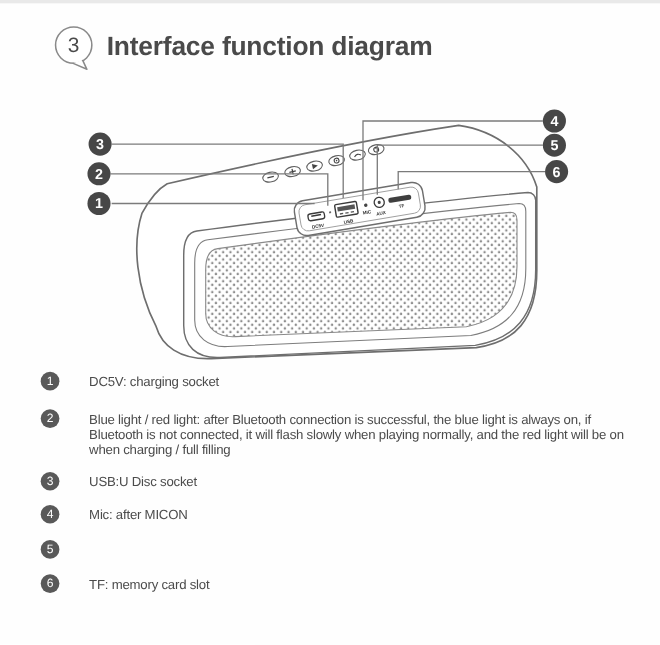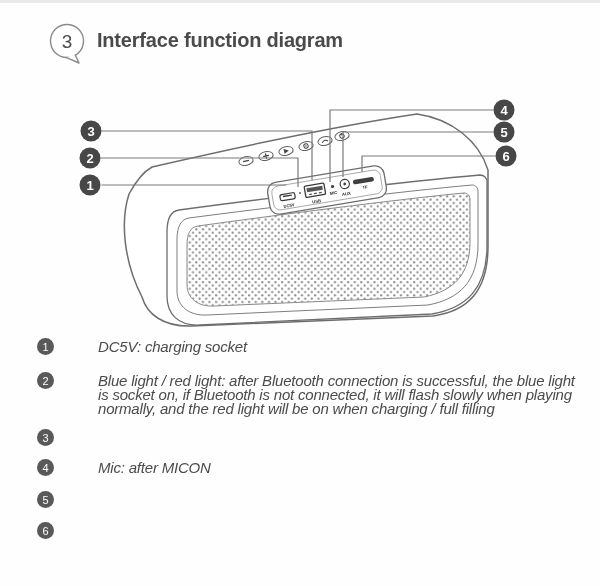--- a/index.html
+++ b/index.html
@@ -8,21 +8,21 @@
     font-family:"Liberation Sans",sans-serif;overflow:hidden;
   }
   .page-top-edge{
     position:absolute;top:0;left:0;width:600px;height:3px;background:#e9e9e9;
   }
   
   .header{position:absolute;top:0;left:0;width:600px;height:70px;}
   .bubble-svg{position:absolute;left:46px;top:18px;}
   .title{
     position:absolute;left:97px;top:29px;margin:0;
-    font-size:20px;font-weight:bold;color:#4a4a4a;letter-spacing:-0.2px;
+    font-size:24px;font-weight:bold;color:#4a4a4a;letter-spacing:-0.2px;
   }
   
   .diagram-svg{position:absolute;left:0;top:0;width:600px;height:586px;}
   .callout-num{
     font-family:"Liberation Sans",sans-serif;font-size:13px;font-weight:bold;
     fill:#ffffff;text-anchor:middle;
   }
   .port-label{
     font-family:"Liberation Sans",sans-serif;font-size:4.2px;font-weight:bold;
     fill:#2e2e2e;text-anchor:middle;
@@ -33,22 +33,22 @@
   }
   
   .legend{position:absolute;left:0;top:0;width:600px;height:586px;margin:0;padding:0;list-style:none;}
   .legend-item{position:absolute;left:37px;display:flex;align-items:flex-start;width:540px;}
   .legend-badge{
     flex:0 0 auto;width:17px;height:17px;border-radius:50%;background:#595959;
     color:#ffffff;font-size:11px;display:flex;align-items:center;justify-content:center;
     margin-top:-1px;
   }
   .legend-text{
-    margin-left:44px;max-width:496px;font-size:15px;line-height:14px;
-    color:#4b4b4b;letter-spacing:-0.2px;padding-top:1px;font-style:italic;
+    margin-left:27px;max-width:496px;font-size:12px;line-height:14px;
+    color:#4b4b4b;letter-spacing:-0.2px;padding-top:1px;
   }
 </style>
 </head>
 <body>
 
 <div class="page">
   <div class="page-top-edge"></div>
 
   <div class="header">
     <svg class="bubble-svg" width="44" height="50" viewBox="0 0 44 50">
@@ -187,29 +187,31 @@
     </g>
   </svg>
 
   <ul class="legend">
     <li class="legend-item" style="top:339px">
       <span class="legend-badge">1</span>
       <span class="legend-text">DC5V: charging socket</span>
     </li>
     <li class="legend-item" style="top:373px">
       <span class="legend-badge">2</span>
-      <span class="legend-text">Blue light / red light: after Bluetooth connection is successful, the blue light is socket on, if Bluetooth is not connected, it will flash slowly when playing normally, and the red light will be on when charging / full filling</span>
+      <span class="legend-text">Blue light / red light: after Bluetooth connection is successful, the blue light is always on, if Bluetooth is not connected, it will flash slowly when playing normally, and the red light will be on when charging / full filling</span>
     </li>
     <li class="legend-item" style="top:430px">
       <span class="legend-badge">3</span>
+      <span class="legend-text">USB:U Disc socket</span>
     </li>
     <li class="legend-item" style="top:460px">
       <span class="legend-badge">4</span>
       <span class="legend-text">Mic: after MICON</span>
     </li>
     <li class="legend-item" style="top:492px">
       <span class="legend-badge">5</span>
     </li>
     <li class="legend-item" style="top:523px">
       <span class="legend-badge">6</span>
+      <span class="legend-text">TF: memory card slot</span>
     </li>
   </ul>
 </div>
 
 </body></html>

